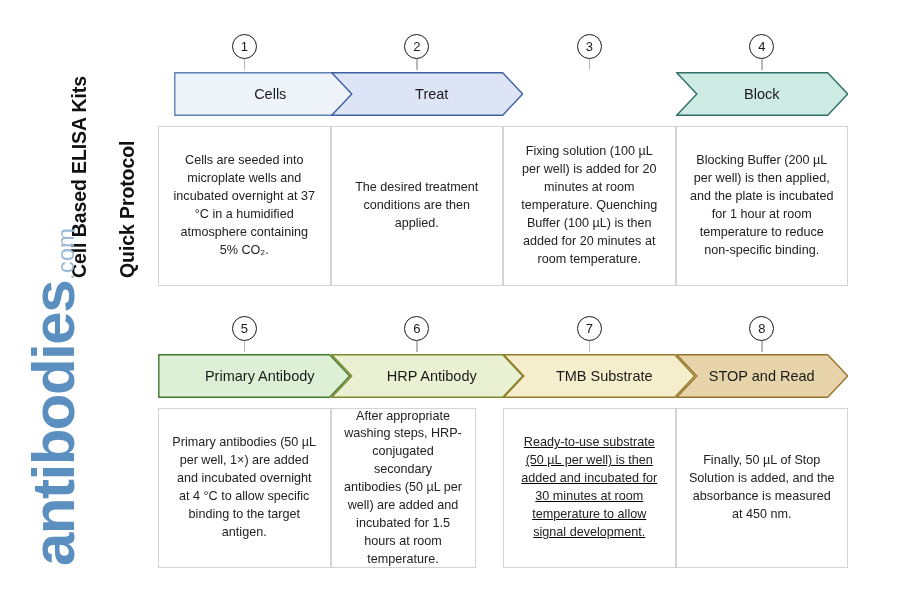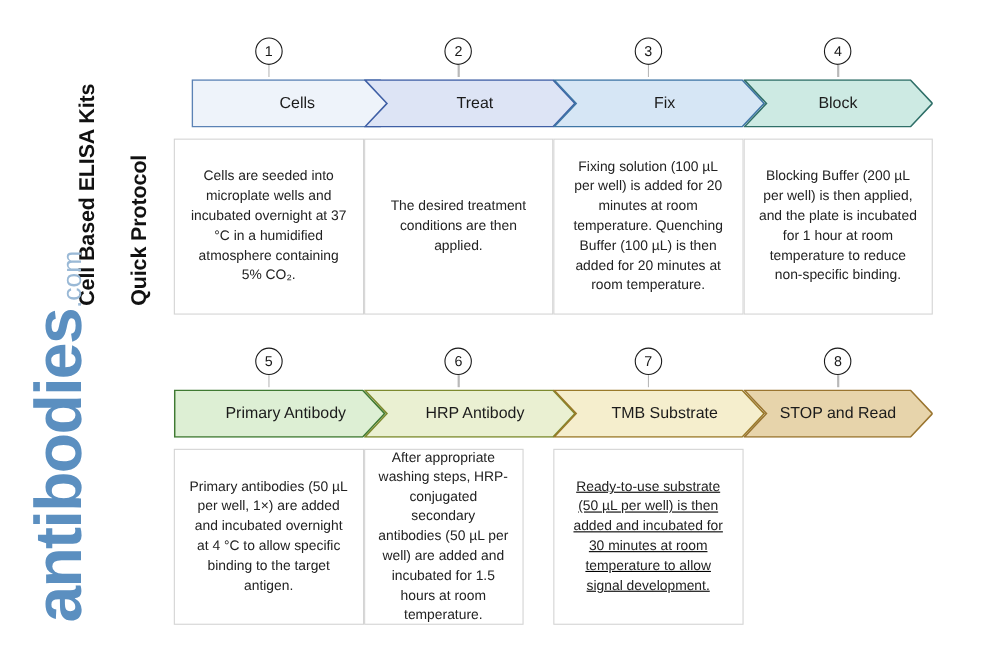--- a/index.html
+++ b/index.html
@@ -151,26 +151,20 @@
             <polygon points="0.8,0.8 171.7,0.8 191.7,22 171.7,43.2 0.8,43.2" fill="#eef3fa" stroke="#5b82b5" stroke-width="1.4" stroke-linejoin="miter"></polygon>
           </svg>
           <span class="chevtext" style="margin-left: 0px; margin-right: 0px;">Cells</span>
         </div>
         <div class="chev" style="left: 172.5px; width: 192.5px;">
           <svg class="chevsvg" width="192.5" height="44">
             <polygon points="0.8,0.8 171.7,0.8 191.7,22 171.7,43.2 0.8,43.2 20.8,22" fill="#dde4f5" stroke="#3f5fa5" stroke-width="1.4" stroke-linejoin="miter"></polygon>
           </svg>
           <span class="chevtext" style="margin-left: 10px; margin-right: 0px;">Treat</span>
         </div>
-        <div class="chev" style="left: 345px; width: 192.5px;">
-          <svg class="chevsvg" width="192.5" height="44">
-            <polygon points="0.8,0.8 171.7,0.8 191.7,22 171.7,43.2 0.8,43.2 20.8,22" fill="#d6e6f5" stroke="#3f76a5" stroke-width="1.4" stroke-linejoin="miter"></polygon>
-          </svg>
-          <span class="chevtext" style="margin-left: 10px; margin-right: 0px;">Fix</span>
-        </div>
         <div class="chev" style="left: 517.5px; width: 172.5px;">
           <svg class="chevsvg" width="172.5" height="44">
             <polygon points="0.8,0.8 151.7,0.8 171.7,22 151.7,43.2 0.8,43.2 20.8,22" fill="#cdeae3" stroke="#2f6f68" stroke-width="1.4" stroke-linejoin="miter"></polygon>
           </svg>
           <span class="chevtext" style="margin-left: 10px; margin-right: 10px;">Block</span>
         </div>
       </div>
     <div class="bodygap"></div>
     <div class="bodyband">
         <div class="bodycell" style="left: 0px; width: 172.5px;">
@@ -237,16 +231,19 @@
     <div class="bodyband">
         <div class="bodycell" style="left: 0px; width: 172.5px;">
           <p>Primary antibodies (50 µL per well, 1×) are added and incubated overnight at 4 °C to allow specific binding to the target antigen.</p>
         </div>
         <div class="bodycell" style="left: 172.5px; width: 145px;">
           <p>After appropriate washing steps, HRP-conjugated secondary antibodies (50 µL per well) are added and incubated for 1.5 hours at room temperature.</p>
         </div>
         <div class="bodycell" style="left: 345px; width: 172.5px; text-decoration: underline;">
           <p>Ready-to-use substrate (50 µL per well) is then added and incubated for 30 minutes at room temperature to allow signal development.</p>
         </div>
+        <div class="bodycell" style="left: 517.5px; width: 172.5px;">
+          <p>Finally, 50 µL of Stop Solution is added, and the absorbance is measured at 450 nm.</p>
+        </div>
       </div>
   </div>
 
 </div>
 
 </body></html>

